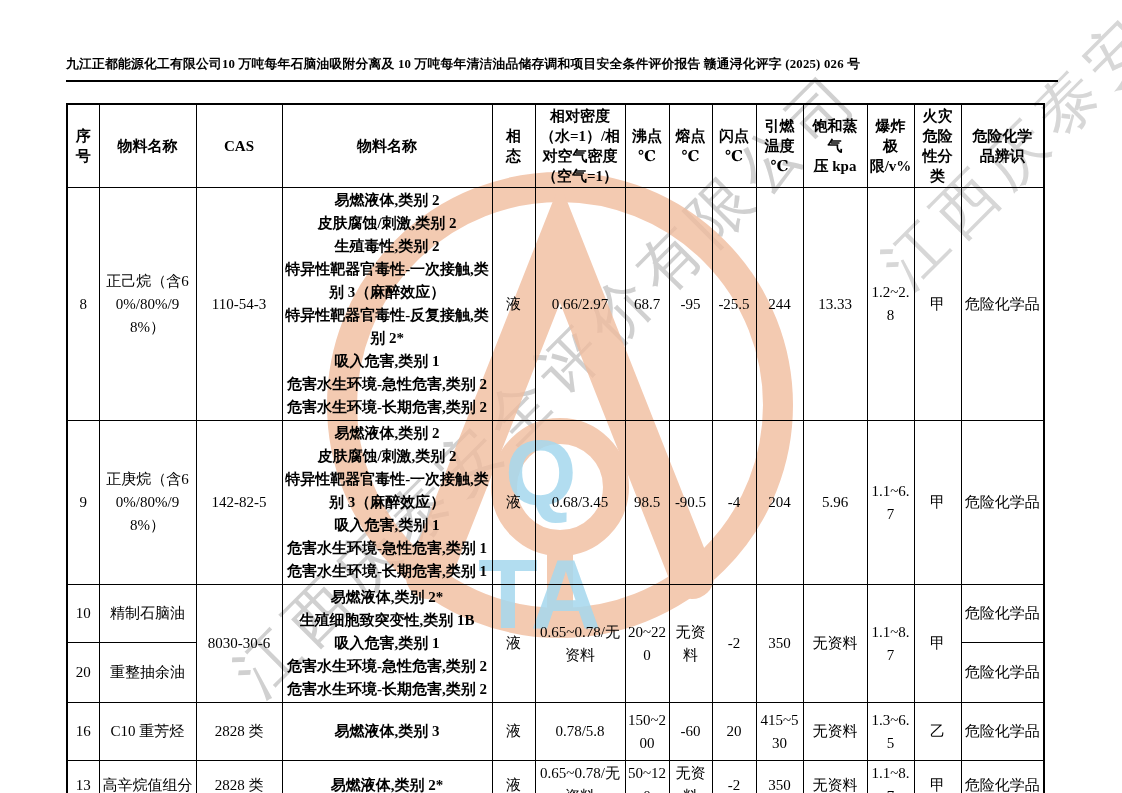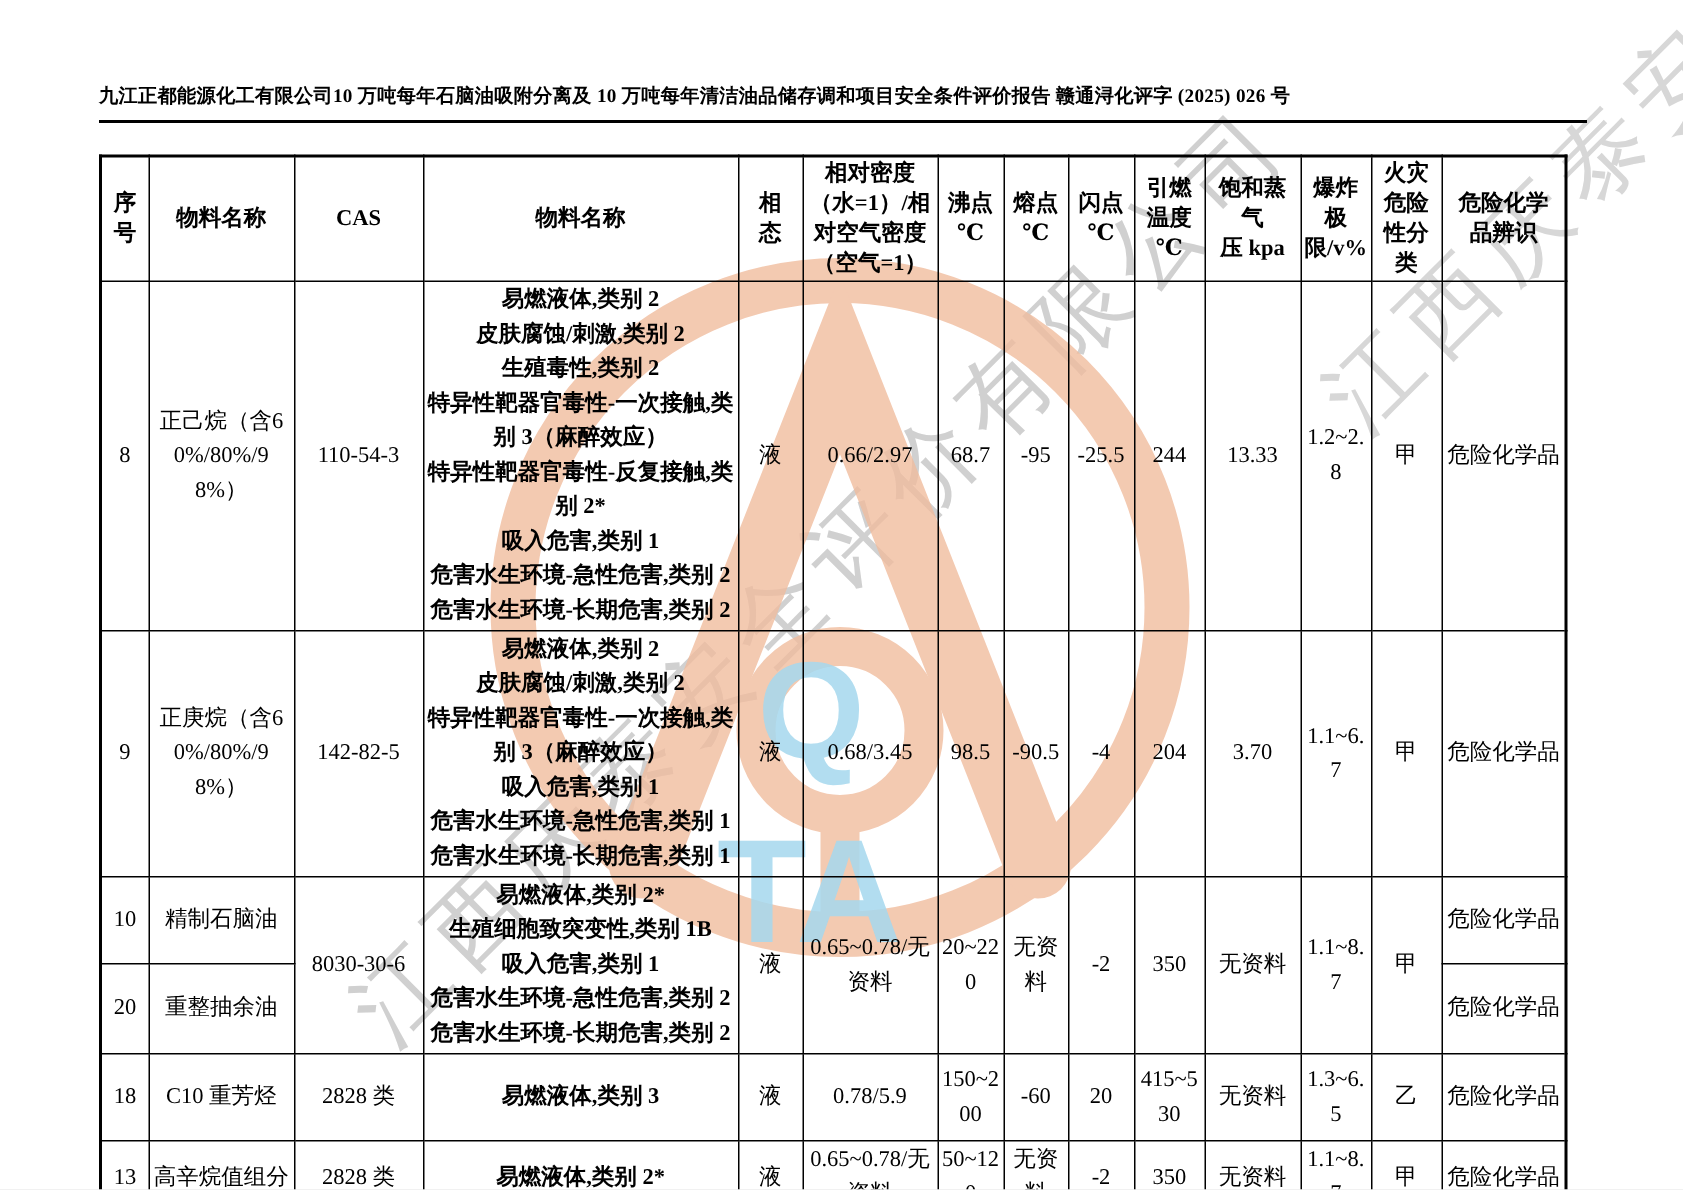--- a/index.html
+++ b/index.html
@@ -125,21 +125,21 @@
 特异性靶器官毒性-一次接触,类别 3（麻醉效应）
 吸入危害,类别 1
 危害水生环境-急性危害,类别 1
 危害水生环境-长期危害,类别 1</td>
       <td>液</td>
       <td>0.68/3.45</td>
       <td>98.5</td>
       <td>-90.5</td>
       <td>-4</td>
       <td>204</td>
-      <td>3.70</td>
+      <td>5.96</td>
       <td>1.1~6.7</td>
       <td>甲</td>
       <td>危险化学品</td>
     </tr>
 
     <tr style="height:45px">
       <td>10</td>
       <td>精制石脑油</td>
       <td rowspan="2">8030-30-6</td>
       <td rowspan="2" class="hazards">易燃液体,类别 2*
@@ -159,26 +159,26 @@
       <td>危险化学品</td>
     </tr>
 
     <tr style="height:47px">
       <td>20</td>
       <td>重整抽余油</td>
       <td>危险化学品</td>
     </tr>
 
     <tr style="height:58px">
-      <td>18</td>
+      <td>16</td>
       <td>C10 重芳烃</td>
       <td>2828 类</td>
       <td class="hazards">易燃液体,类别 3</td>
       <td>液</td>
-      <td>0.78/5.9</td>
+      <td>0.78/5.8</td>
       <td>150~200</td>
       <td>-60</td>
       <td>20</td>
       <td>415~530</td>
       <td>无资料</td>
       <td>1.3~6.5</td>
       <td>乙</td>
       <td>危险化学品</td>
     </tr>
 

